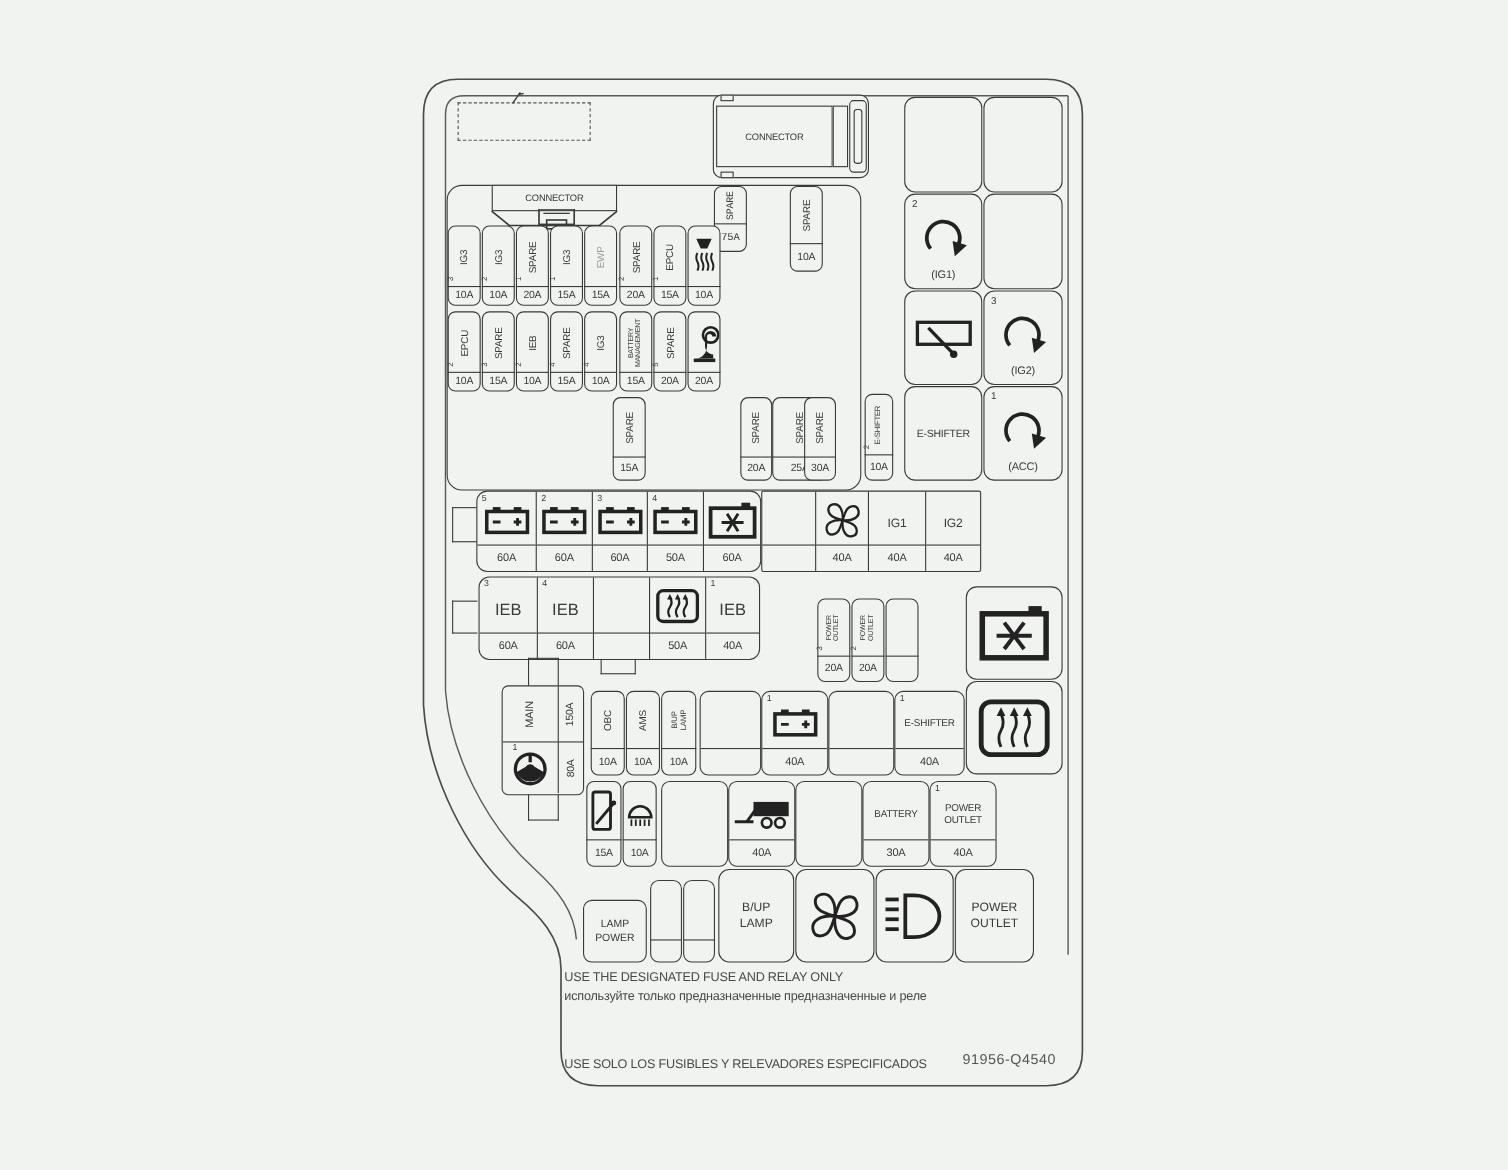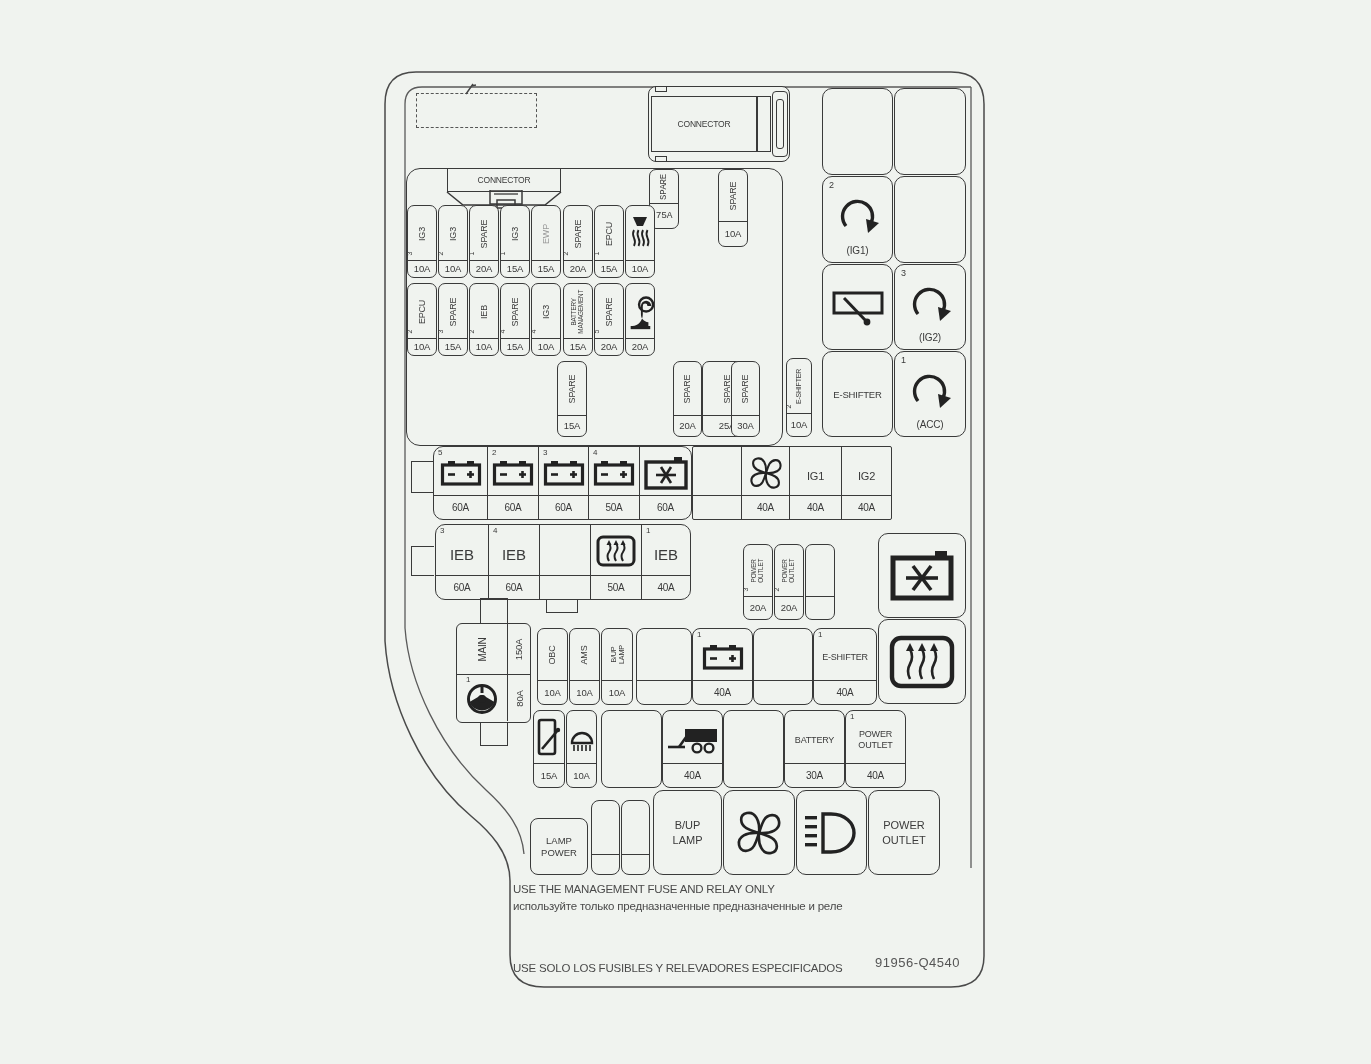--- a/index.html
+++ b/index.html
@@ -639,18 +639,18 @@
       </g>
     </svg>
   </div>
   <div class="rc" style="left:868px;top:790px;width:72px;height:85px;">
     <div class="twoline" style="position:absolute;left:0;right:0;top:0;bottom:0;font-size:11px;line-height:15px;">
       <i>POWER</i>
       <i>OUTLET</i>
     </div>
   </div>
 
-  <div class="foot" style="left:513px;top:883px;">USE THE MANAGEMENT FUSE AND RELAY ONLY</div>
+  <div class="foot" style="left:513px;top:883px;">USE THE DESIGNATED FUSE AND RELAY ONLY</div>
   <div class="foot" style="left:513px;top:900px;">используйте только предназначенные предназначенные и реле</div>
   <div class="foot" style="left:513px;top:962px;">USE SOLO LOS FUSIBLES Y RELEVADORES ESPECIFICADOS</div>
   <div class="foot" style="left:790px;top:955px;width:170px;text-align:right;font-size:13px;letter-spacing:0.5px;color:#555;">91956-Q4540</div>
 
 </div>
 
 </body></html>

